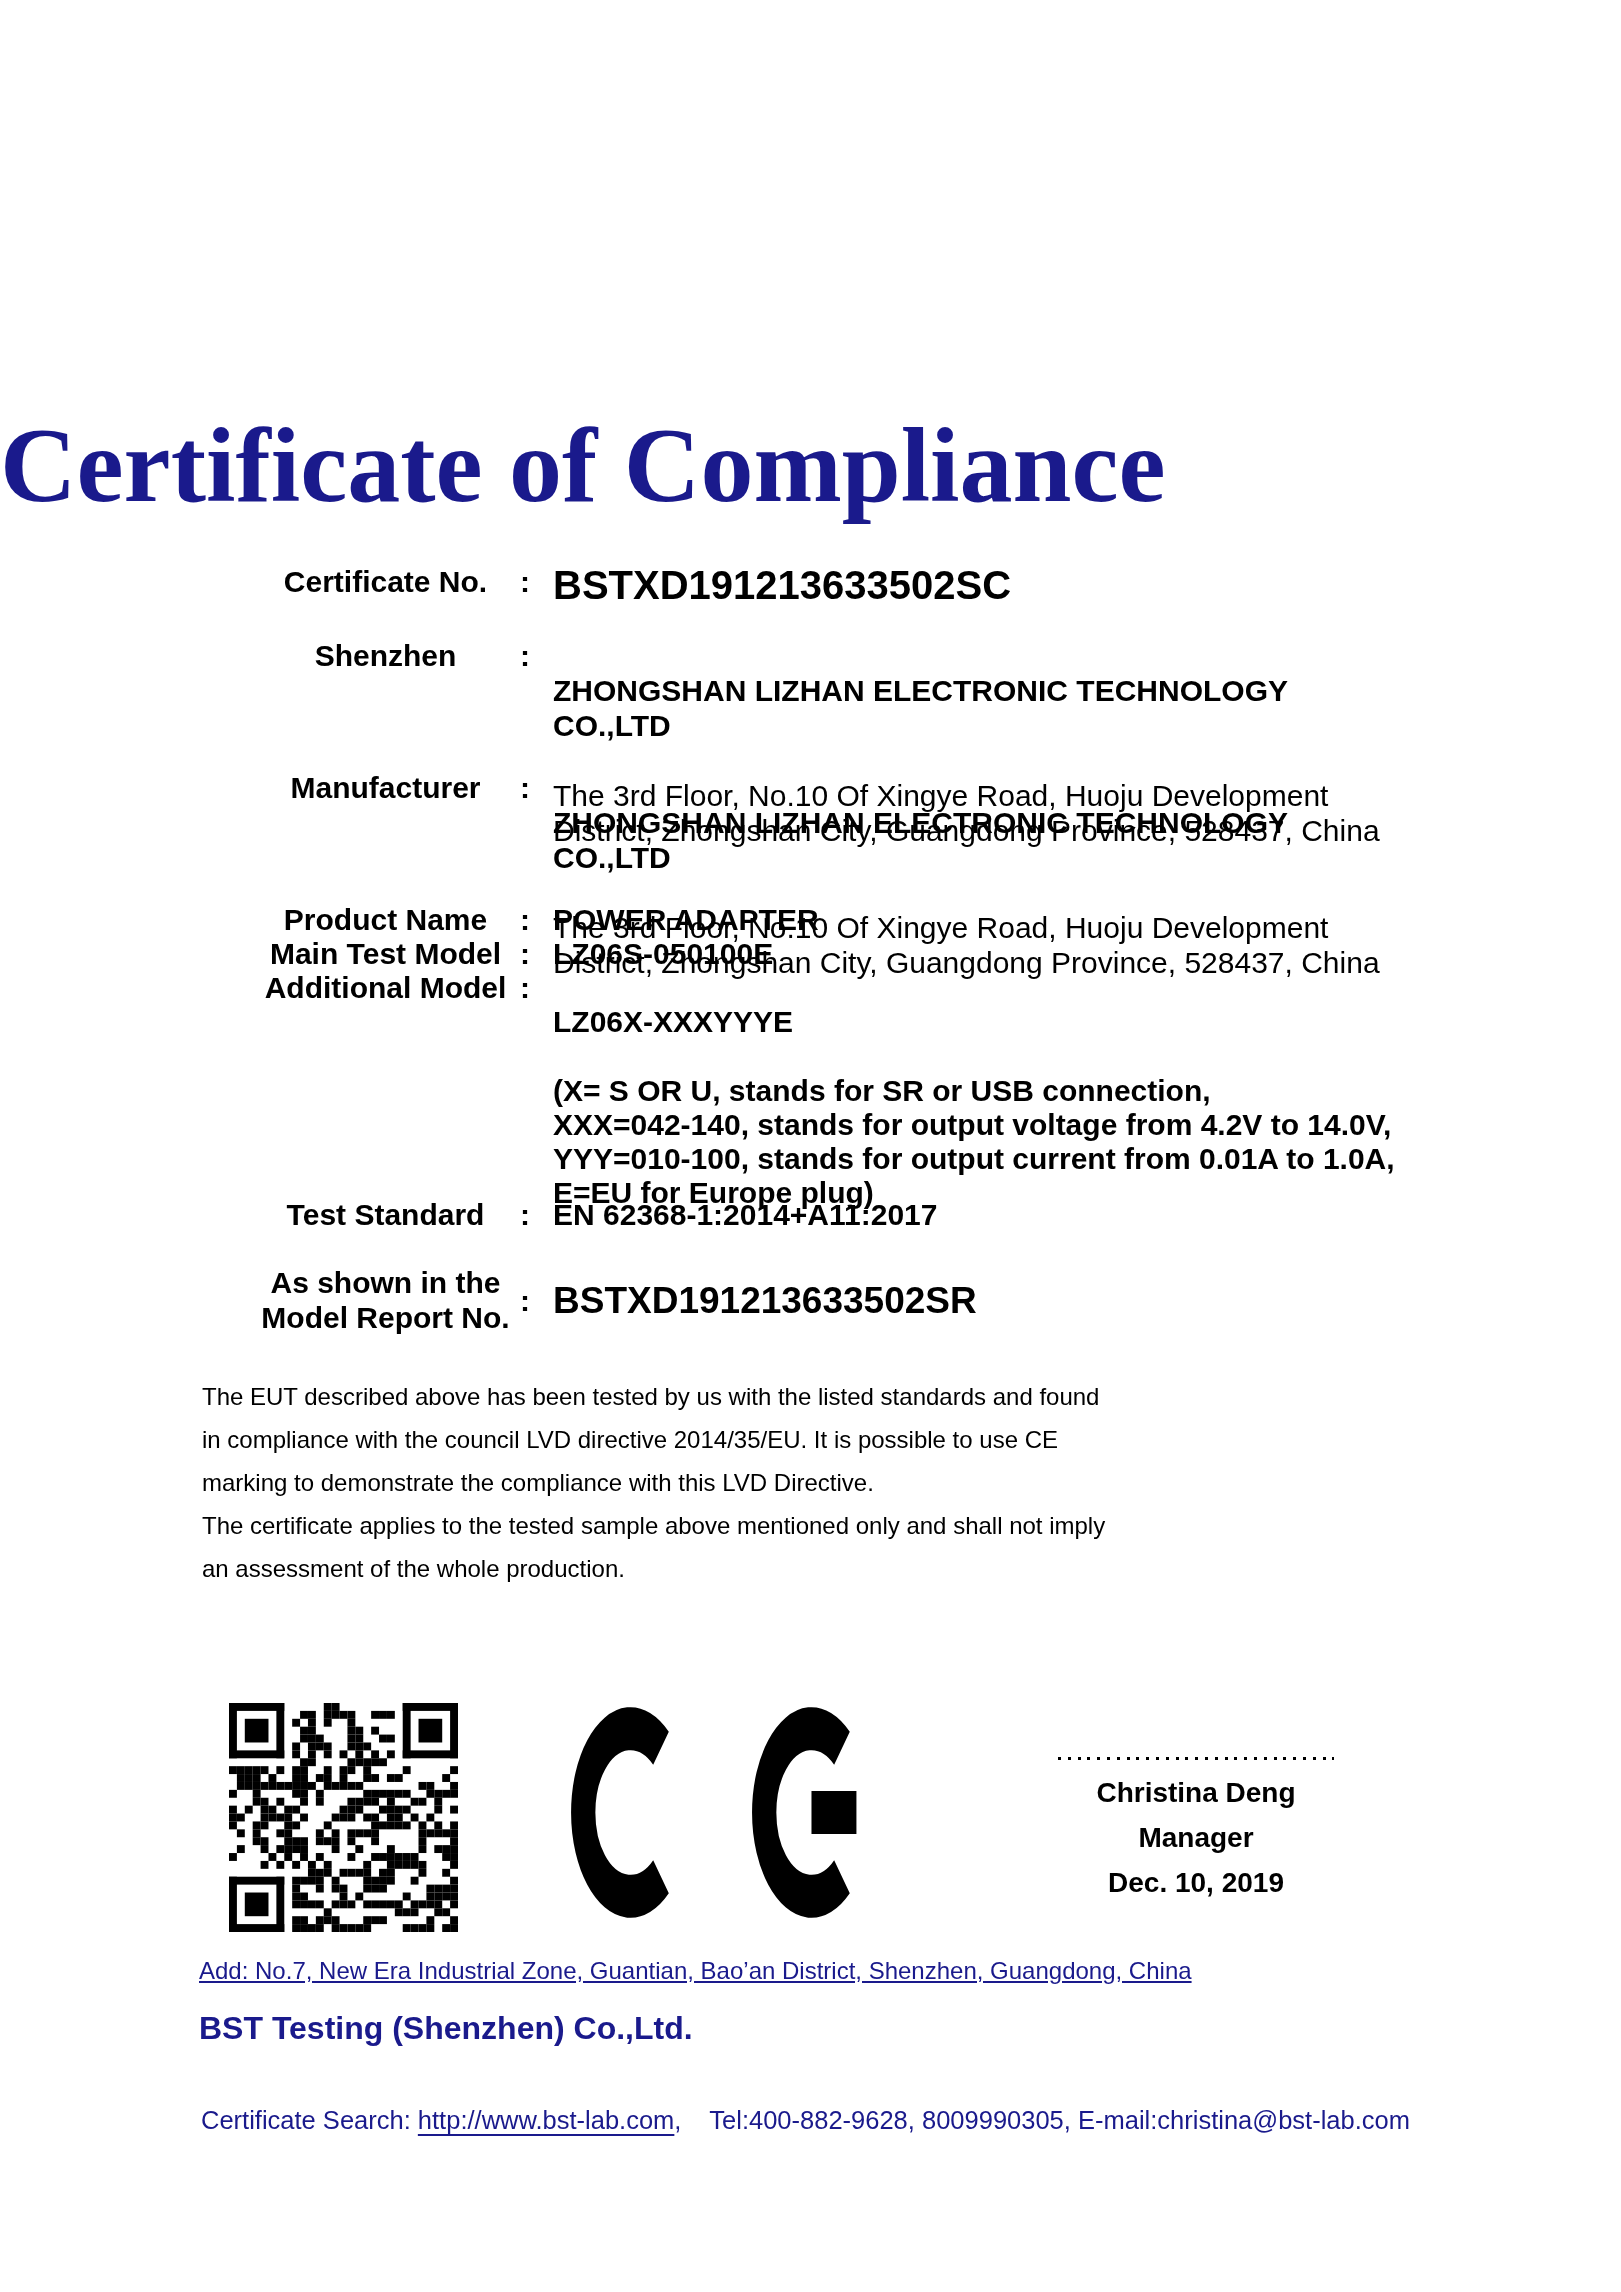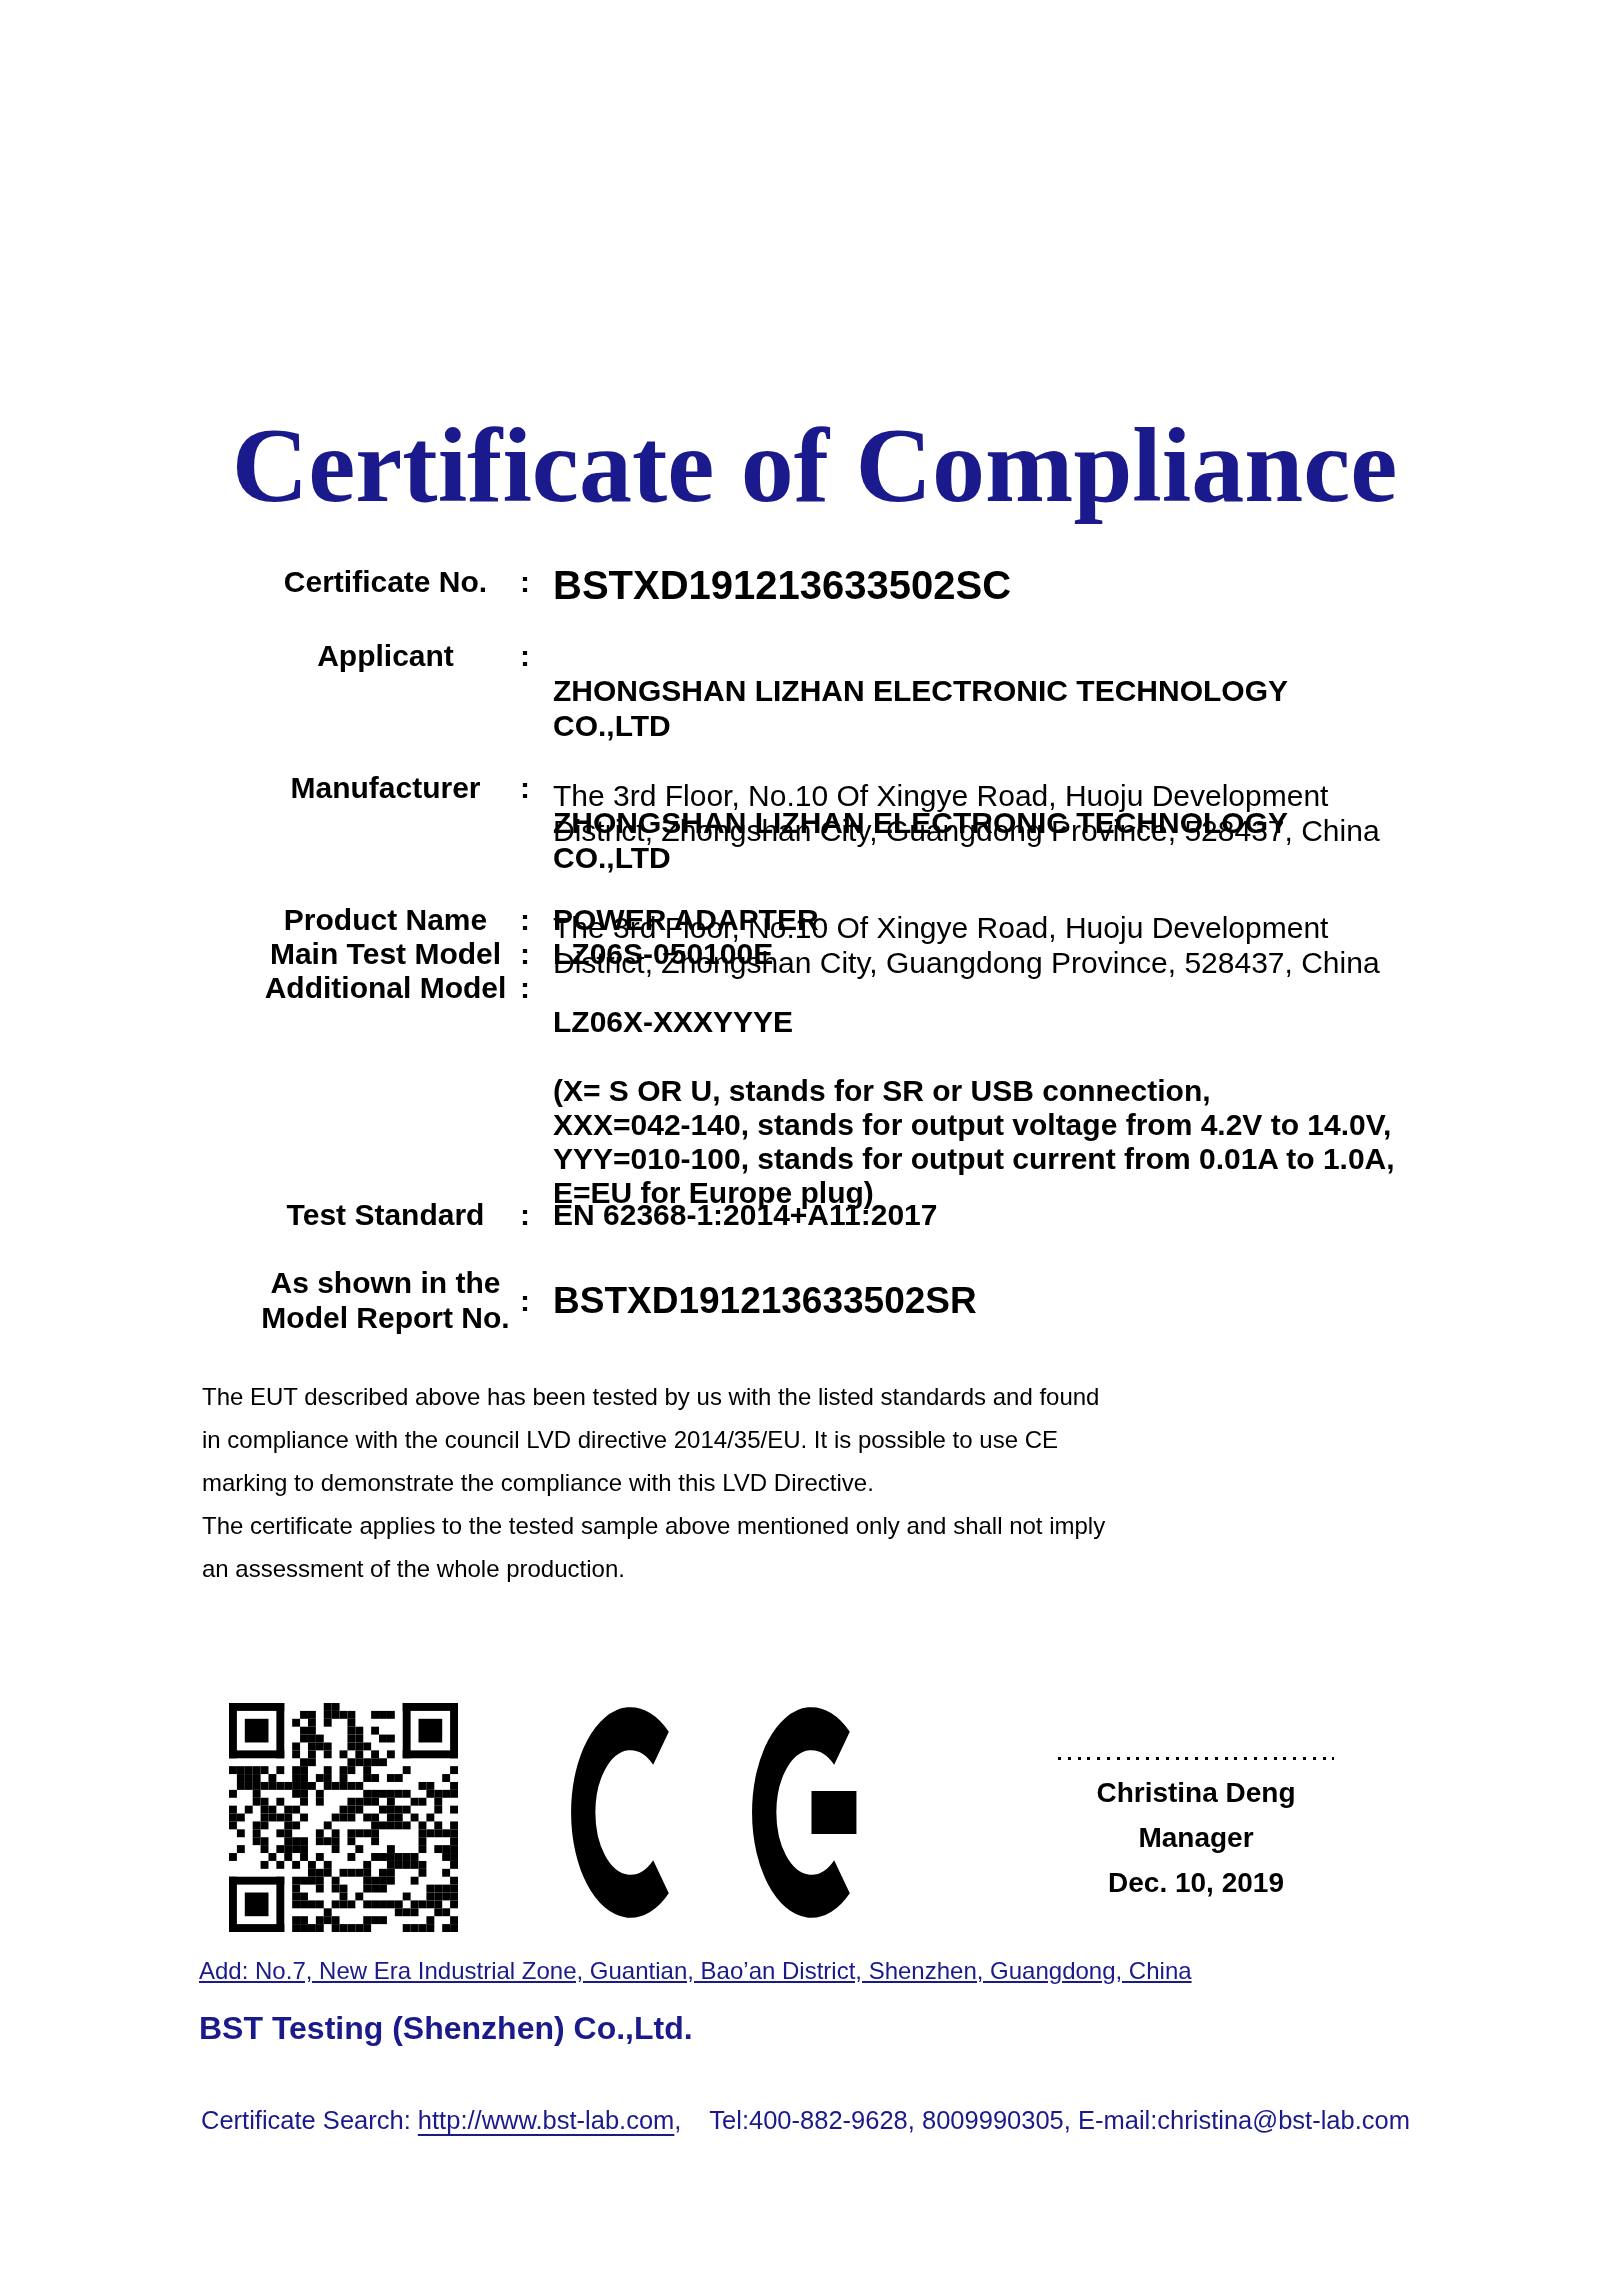--- a/index.html
+++ b/index.html
@@ -9,27 +9,25 @@
     position:relative;
     width:1621px; height:2293px;
     background:#ffffff;
     margin:0 auto;
     font-family:"Liberation Sans", sans-serif;
     color:var(--ink);
     overflow:hidden;
   }
   .title{
     position:absolute; top:400px; left:0; width:100%;
-    text-align:center;
     font-family:"Liberation Serif", serif;
     font-weight:bold;
     font-size:106px; line-height:1.25;
     color:var(--navy);
     letter-spacing:0px;
-    padding-left:8px;
   }
   
   .row{
     position:absolute; left:251px; width:1166px;
     display:flex; align-items:flex-start;
   }
   .row .lbl{
     width:269px; flex:0 0 269px;
     font-weight:bold; font-size:30px; line-height:35px;
     white-space:pre-line;
@@ -88,21 +86,21 @@
 
   <div class="title">Certificate of Compliance</div>
 
   <div class="row" style="top:564px">
     <div class="lbl">Certificate No.</div>
     <div class="col">:</div>
     <div class="val val-big">BSTXD191213633502SC</div>
   </div>
 
   <div class="row" style="top:638px">
-    <div class="lbl">Applicant</div>
+    <div class="lbl">Shenzhen</div>
     <div class="col">:</div>
     <div class="val">
       <div class="vb">ZHONGSHAN LIZHAN ELECTRONIC TECHNOLOGY
 CO.,LTD</div>
       <div class="vr">The 3rd Floor, No.10 Of Xingye Road, Huoju Development
 District, Zhongshan City, Guangdong Province, 528437, China</div>
     </div>
   </div>
 
   <div class="row" style="top:770px">

